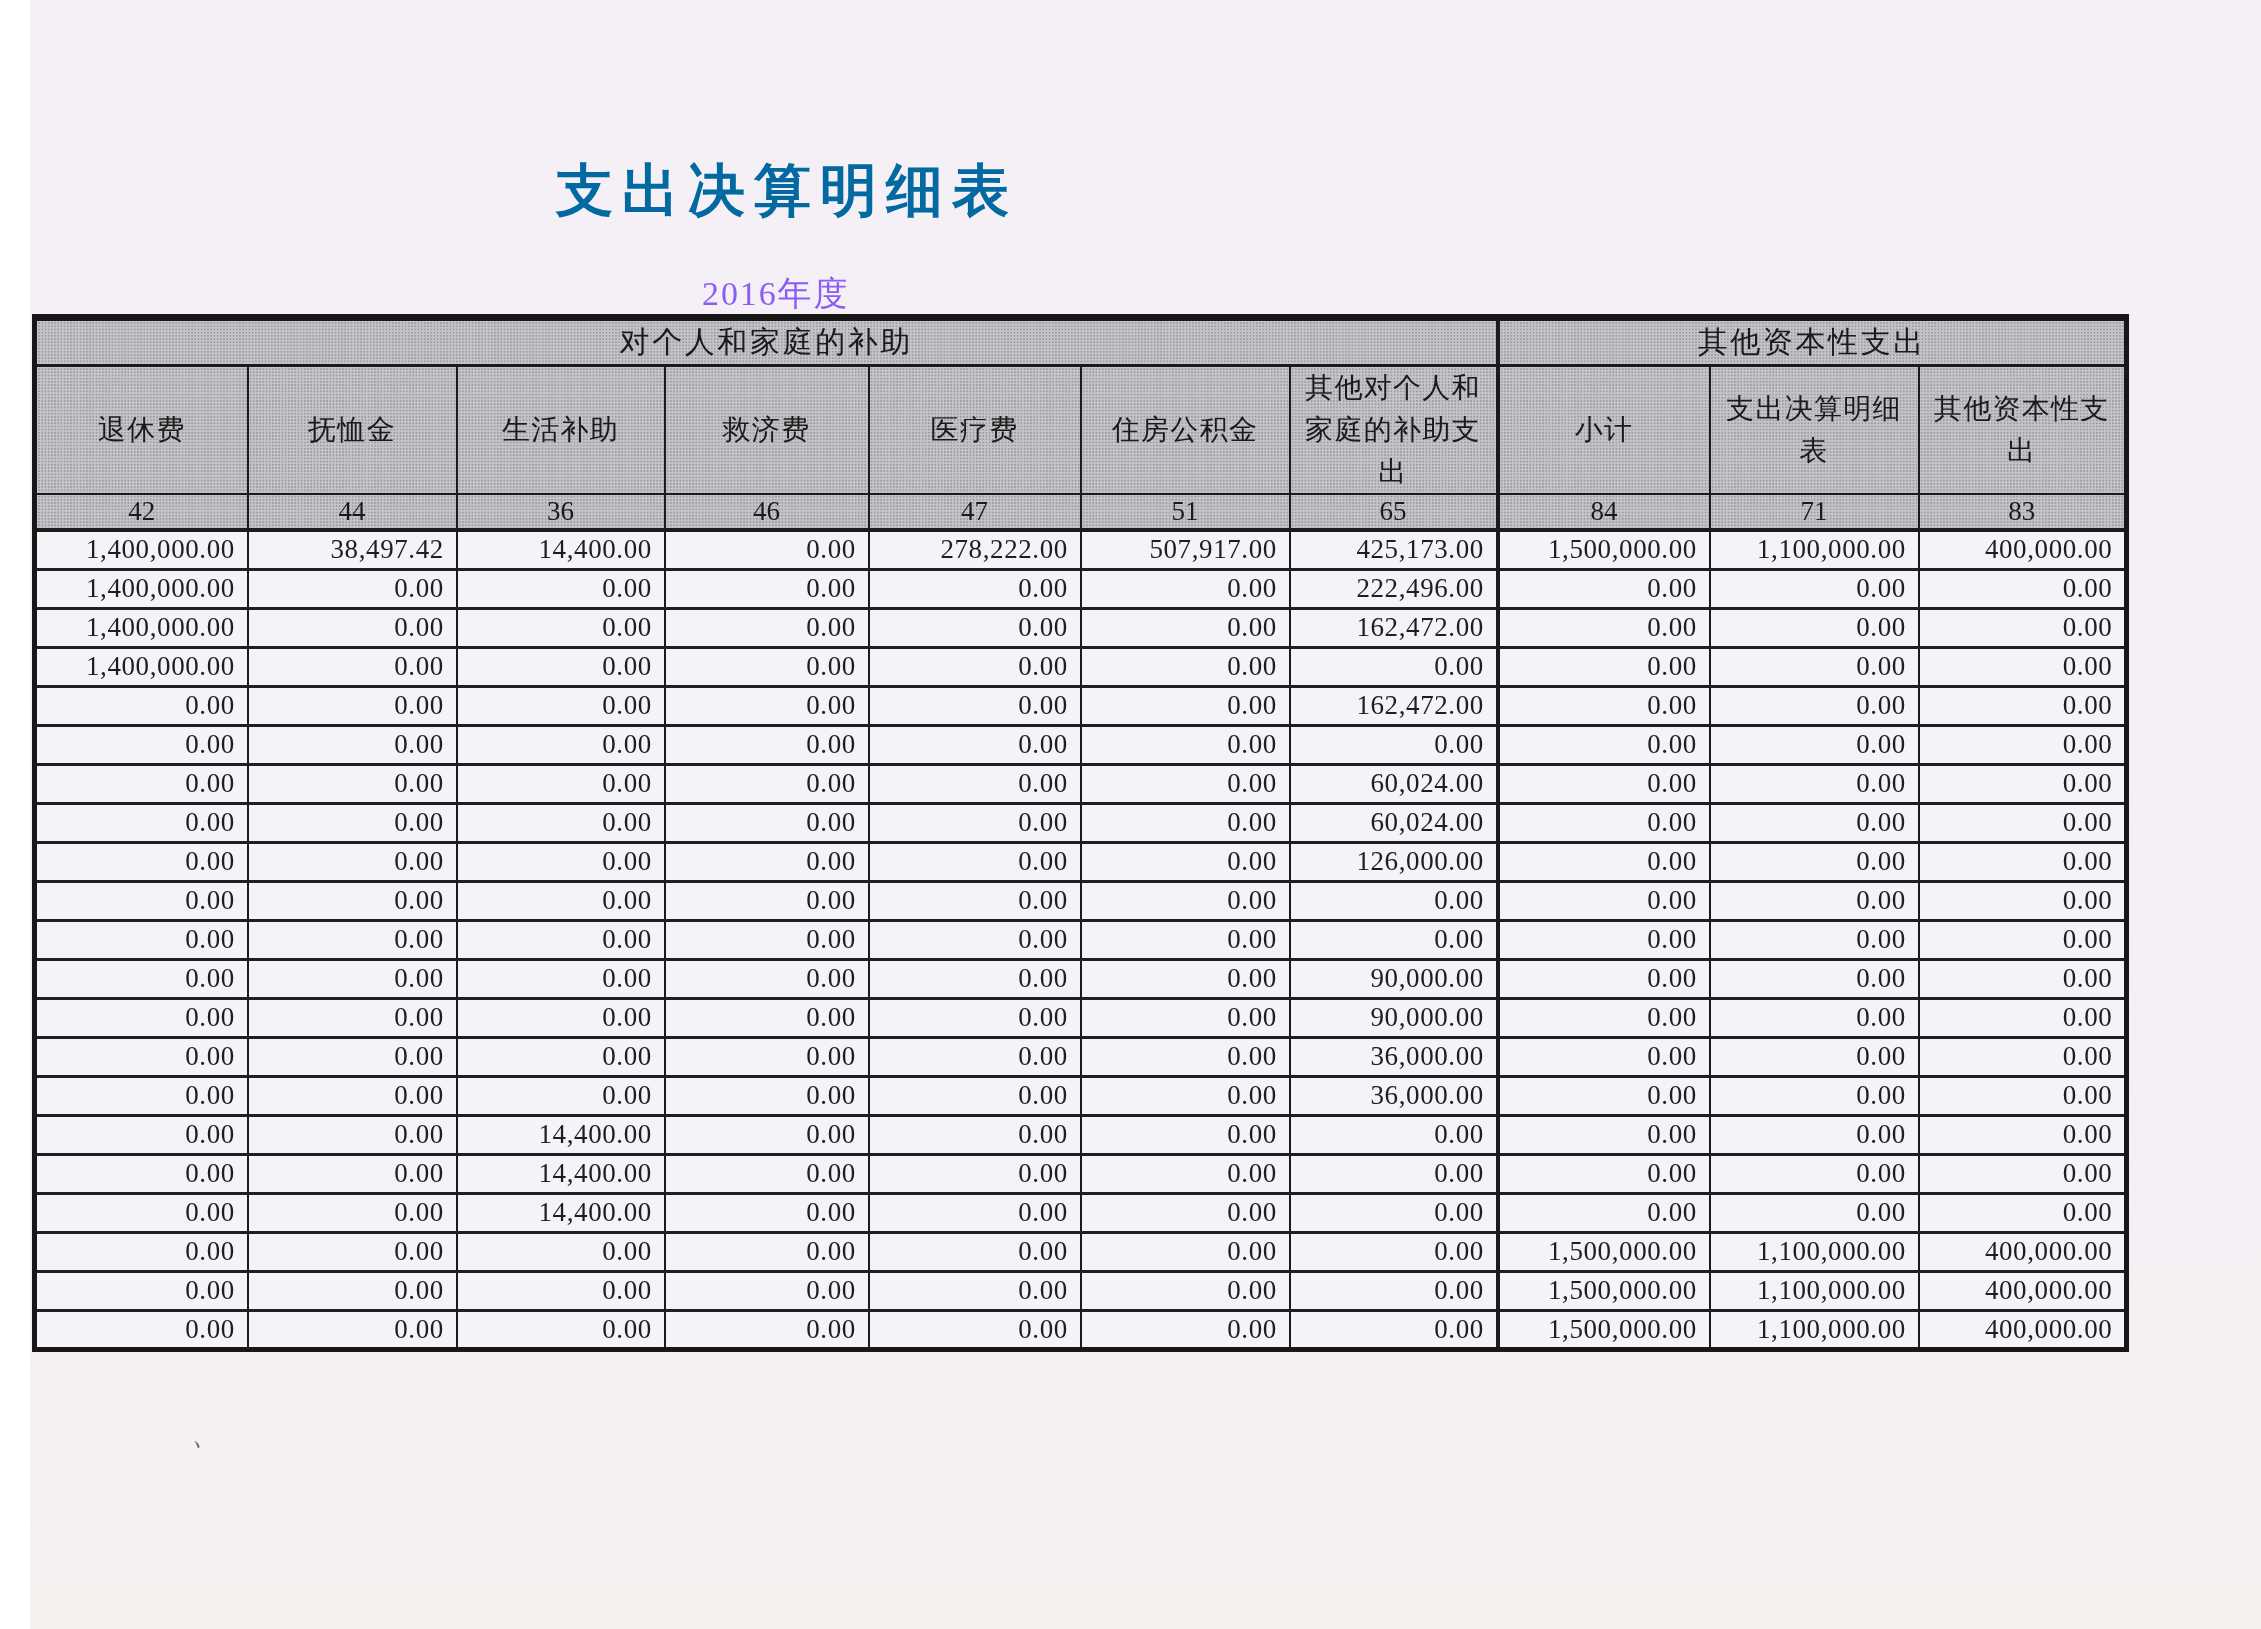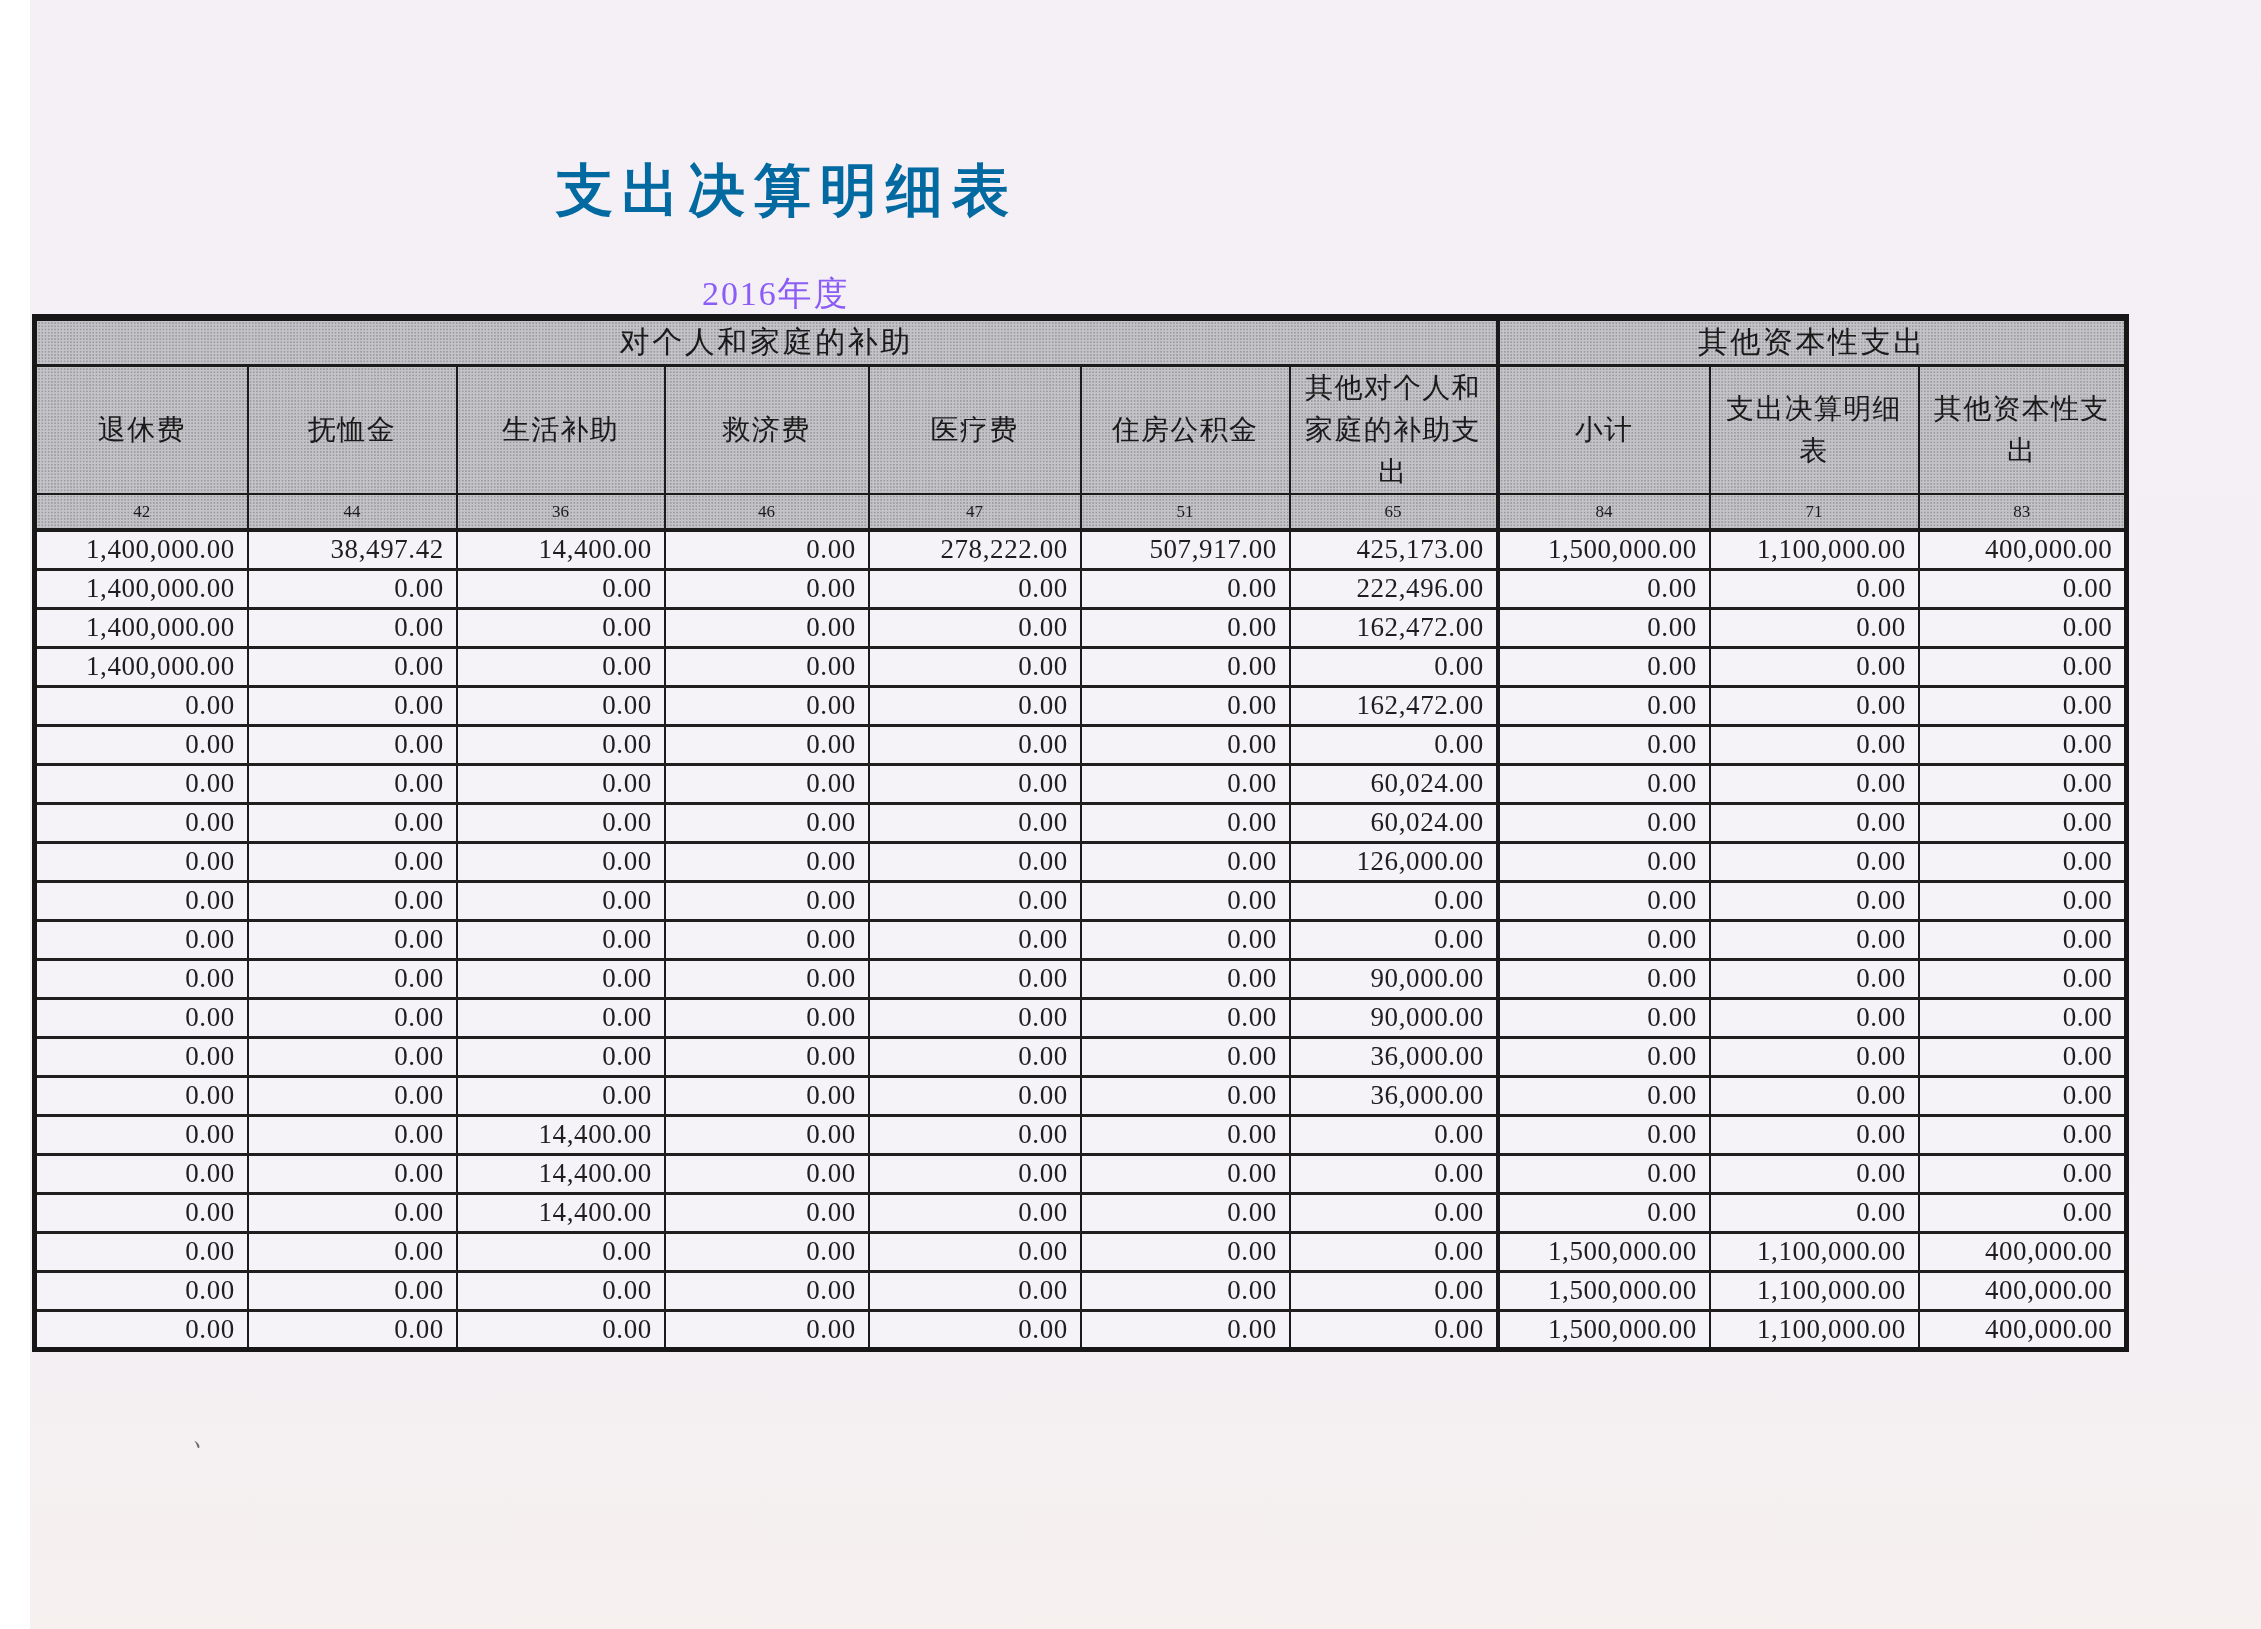--- a/index.html
+++ b/index.html
@@ -76,21 +76,21 @@
   .row-headers th {
     font-size: 28px;
     letter-spacing: 1.3px;
     line-height: 1.5;
     padding: 0 9px;
     border-bottom: 2.6px solid #1b1b1b;
     vertical-align: middle;
   }
   .row-codes { height: 36px; }
   .row-codes td {
-    font-size: 17px;
+    font-size: 27px;
     border-bottom: 4.5px solid #1b1b1b;
   }
   .row-data { height: 39px; }
   .row-data td {
     font-size: 27px;
     text-align: right;
     padding-right: 11.6px;
     letter-spacing: 0.6px;
     border-bottom: 3.2px solid #1f1f1f;
     background: #f6f3f8;

